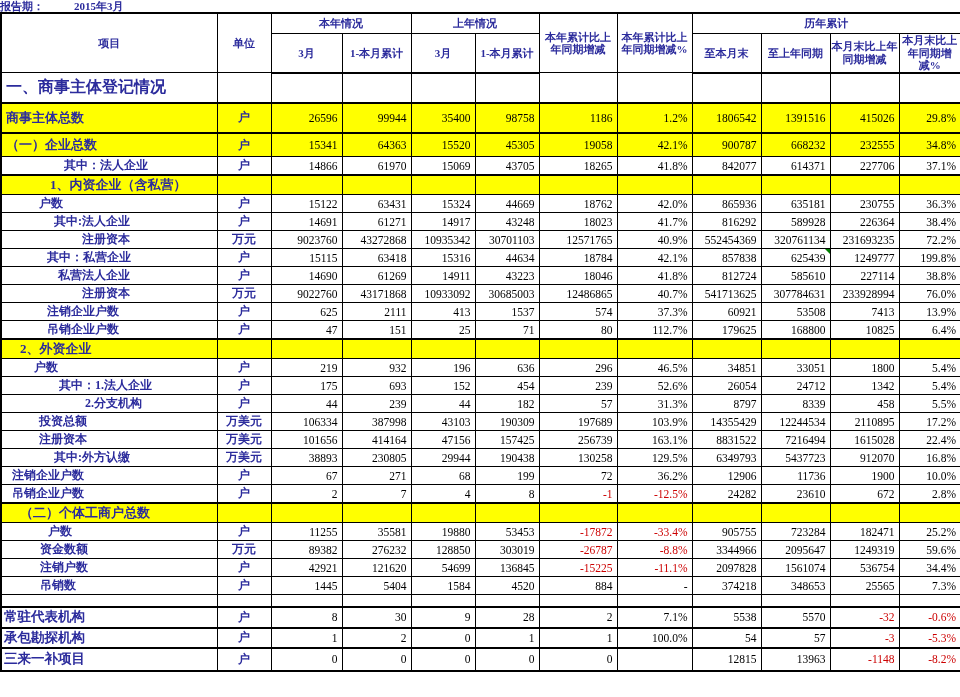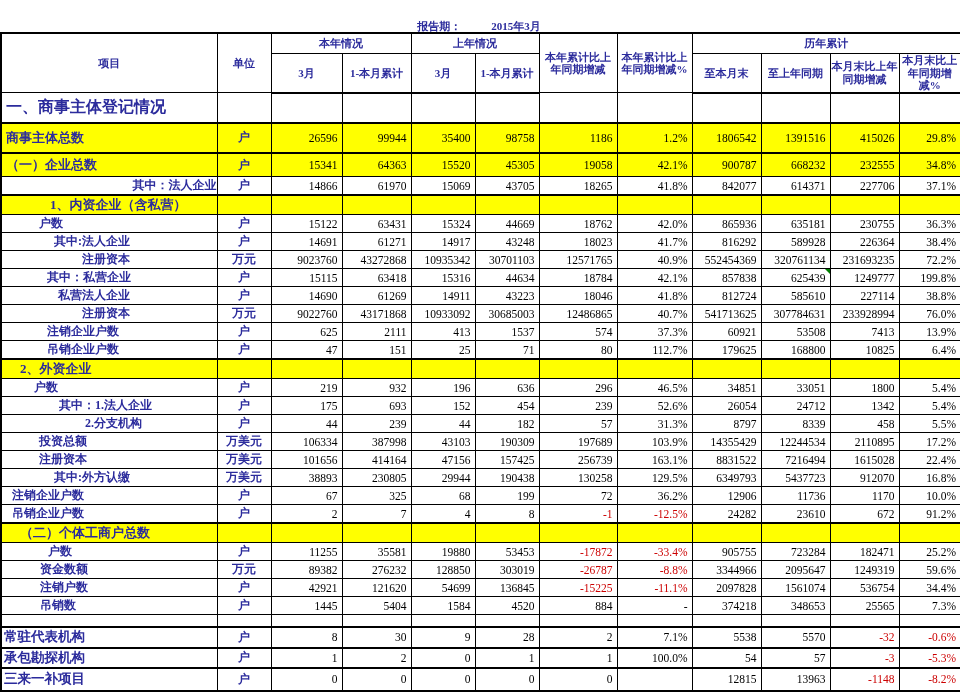--- a/index.html
+++ b/index.html
@@ -1,21 +1,21 @@
 <!DOCTYPE html>
 <html><head>
 <meta charset="utf-8">
 <style>
   html,body{margin:0;padding:0;background:#fff;}
   .page{width:960px;height:697px;overflow:hidden;position:relative;background:#fff;
         font-family:"Liberation Serif","DejaVu Serif",serif;}
   .title{height:28px;line-height:30px;text-align:center;color:#2B2B9C;
          font-size:19px;font-weight:bold;letter-spacing:2px;}
-  .report-line{height:12px;display:flex;justify-content:center;align-items:center;
-         color:#2B2B9C;font-weight:bold;font-size:11px;line-height:12px;margin-top:20px;}
+  .report-line{height:12px;display:flex;justify-content:flex-start;align-items:center;
+         color:#2B2B9C;font-weight:bold;font-size:11px;line-height:12px;}
   .report-line .gap{width:30px;}
   .report-line .rp-val{padding-right:2px;}
   table{width:960px;border-collapse:collapse;table-layout:fixed;border:2px solid #000;}
   th,td{border:1px solid #000;overflow:hidden;padding:0;position:relative;}
   thead th{color:#2B2B9C;font-weight:bold;font-size:11px;text-align:center;
          line-height:1.15;padding:0 1px;white-space:normal;}
   thead tr.h1 th{height:19px;}
   thead tr.h2 th{height:35px;border-bottom:2px solid #000;}
   td{white-space:nowrap;}
   td.lbl{color:#2B2B9C;font-weight:bold;font-size:12px;text-align:left;}
@@ -114,21 +114,21 @@
           <td class="num">15520</td>
           <td class="num">45305</td>
           <td class="num">19058</td>
           <td class="num">42.1%</td>
           <td class="num">900787</td>
           <td class="num">668232</td>
           <td class="num">232555</td>
           <td class="num">34.8%</td>
         </tr>
         <tr class="row-data" style="height: 18px;">
-          <td class="lbl" style="padding-left: 62px; text-align: right;">其中：法人企业</td>
+          <td class="lbl" style="padding-left: 62px;">其中：法人企业</td>
           <td class="unit">户</td>
           <td class="num">14866</td>
           <td class="num">61970</td>
           <td class="num">15069</td>
           <td class="num">43705</td>
           <td class="num">18265</td>
           <td class="num">41.8%</td>
           <td class="num">842077</td>
           <td class="num">614371</td>
           <td class="num">227706</td>
@@ -355,43 +355,43 @@
           <td class="num">129.5%</td>
           <td class="num">6349793</td>
           <td class="num">5437723</td>
           <td class="num">912070</td>
           <td class="num">16.8%</td>
         </tr>
         <tr class="row-data" style="height: 18px;">
           <td class="lbl" style="padding-left: 10px;">注销企业户数</td>
           <td class="unit">户</td>
           <td class="num">67</td>
-          <td class="num">325</td>
+          <td class="num">271</td>
           <td class="num">68</td>
           <td class="num">199</td>
           <td class="num">72</td>
           <td class="num">36.2%</td>
           <td class="num">12906</td>
           <td class="num">11736</td>
-          <td class="num">1170</td>
+          <td class="num">1900</td>
           <td class="num">10.0%</td>
         </tr>
         <tr class="row-data" style="height: 18px;">
           <td class="lbl" style="padding-left: 10px;">吊销企业户数</td>
           <td class="unit">户</td>
           <td class="num">2</td>
           <td class="num">7</td>
           <td class="num">4</td>
           <td class="num">8</td>
           <td class="num neg">-1</td>
           <td class="num neg">-12.5%</td>
           <td class="num">24282</td>
           <td class="num">23610</td>
           <td class="num">672</td>
-          <td class="num">91.2%</td>
+          <td class="num">2.8%</td>
         </tr>
         <tr class="row-section hl tk" style="height: 18px;">
           <td class="lbl" style="padding-left: 18px;">（二）个体工商户总数</td>
           <td class="unit"></td>
           <td class="num"></td>
           <td class="num"></td>
           <td class="num"></td>
           <td class="num"></td>
           <td class="num"></td>
           <td class="num"></td>

